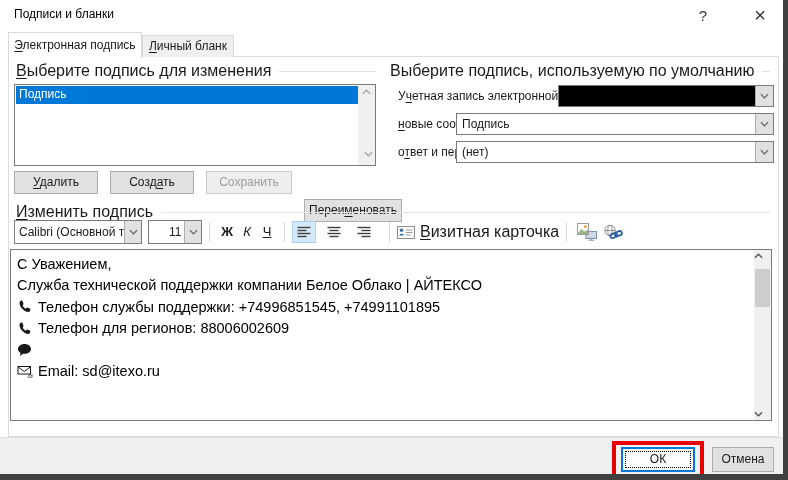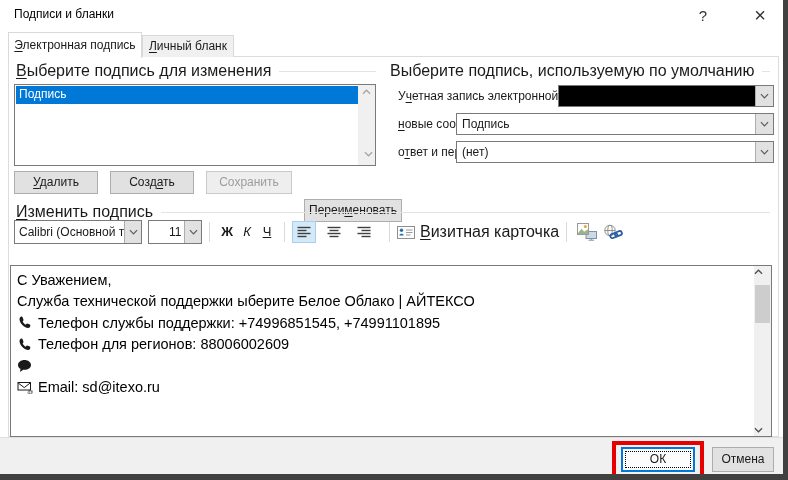--- a/index.html
+++ b/index.html
@@ -78,21 +78,21 @@
   .fmt-bold { font-weight:700; }
   .fmt-italic { font-style:italic; }
   .fmt-underline { text-decoration:underline; }
   .align-btn { width:24px; height:22px; display:flex; align-items:center; justify-content:center; margin-right:6px; }
   .align-left { background:#d3e9f8; border:1px solid #a8cfec; }
   .vcard-btn { display:flex; align-items:center; height:22px; font-size:16px; color:#1a1a1a;text-align:right; }
   .vcard-btn svg { margin-right:5px; }
   .icon-btn { display:flex; align-items:center; justify-content:center; width:26px; height:22px; }
 
   
-  .sig-area { left:10px; top:249px; width:762px; height:172px; border:1px solid #7a7a7a; background:#fff;margin-top:16px; }
+  .sig-area { left:10px; top:249px; width:762px; height:172px; border:1px solid #7a7a7a; background:#fff; }
   .sig-content { position:absolute; left:6px; top:3px; right:20px; bottom:2px; overflow:hidden;
                  font-size:14.5px; color:#000; }
   .sig-line { display:flex; align-items:center; height:21.5px; white-space:nowrap; }
   .sig-icon { display:inline-flex; width:17px; margin-right:4px; align-items:center; }
   .sig-scroll { position:absolute; right:0; top:0; width:17px; height:170px; background:#f0f0f0; }
   .sig-scroll .up { position:absolute; top:3px; left:0; right:0; text-align:center; }
   .sig-scroll .dn { position:absolute; bottom:3px; left:0; right:0; text-align:center; }
   .sig-thumb { position:absolute; top:19px; left:1px; width:15px; height:38px; background:#cdcdcd; }
 
   
@@ -265,21 +265,21 @@
       </svg>
   </div>
 </div>
 
 <div class="abs sig-area">
   <div class="sig-content" id="sig-lines">
       <div class="sig-line">
         <span>С Уважением,</span>
       </div>
       <div class="sig-line">
-        <span>Служба технической поддержки ыберите Белое Облако | АЙТЕКСО</span>
+        <span>Служба технической поддержки компании Белое Облако | АЙТЕКСО</span>
       </div>
       <div class="sig-line">
         <span class="sig-icon">
           <svg width="15" height="15" viewBox="0 0 15 15">
             <path d="M4.2 1.6 C3 2.2 2.3 3.4 2.6 4.9 C3 6.9 4.2 8.9 5.9 10.4 C7.5 11.9 9.3 12.8 11 12.9 C12.2 13 13 12.3 13.2 11.3 L13.3 10.7 C13.4 10.1 13 9.5 12.4 9.3 L10.6 8.7 C10.1 8.5 9.5 8.7 9.2 9.1 L8.8 9.7 C7.6 9.1 6.2 7.8 5.6 6.5 L6.1 6 C6.5 5.6 6.6 5 6.4 4.5 L5.7 2.4 C5.5 1.7 4.8 1.3 4.2 1.6 Z" fill="#1a1a1a"></path>
           </svg>
         </span>
         <span>Телефон службы поддержки: +74996851545, +74991101895</span>
       </div>
       <div class="sig-line">

